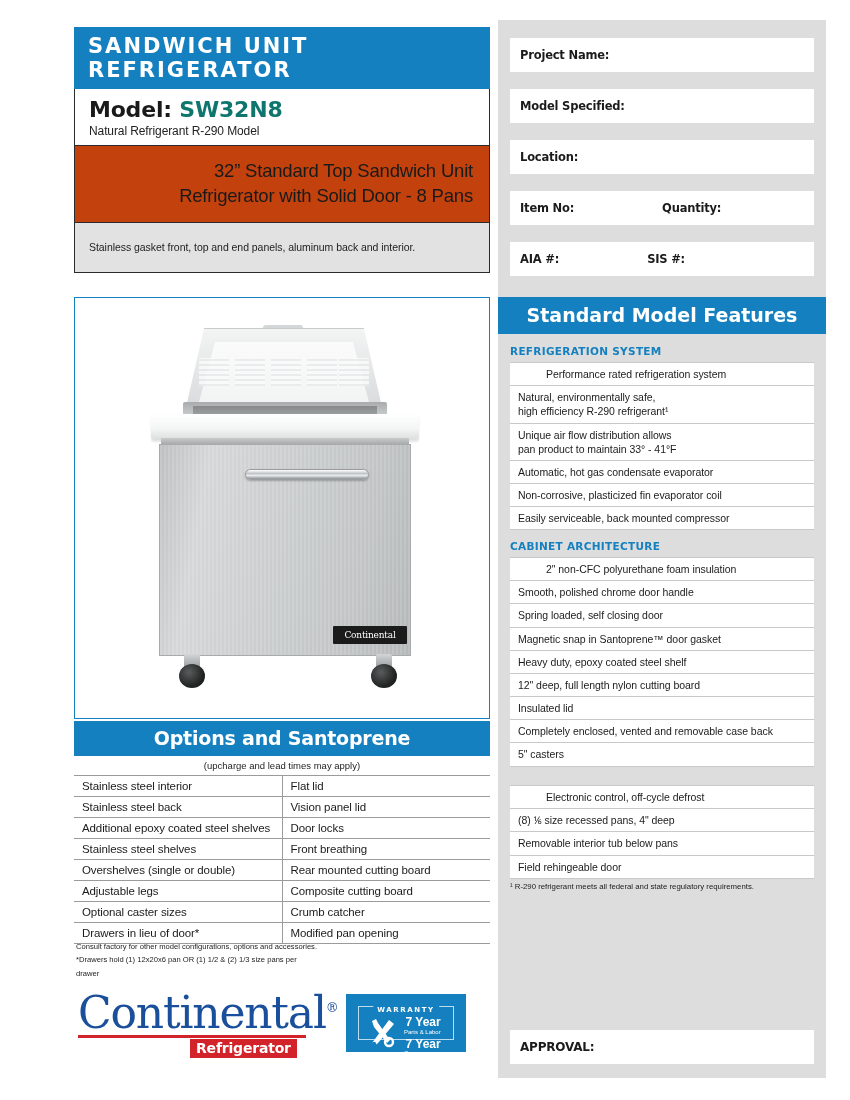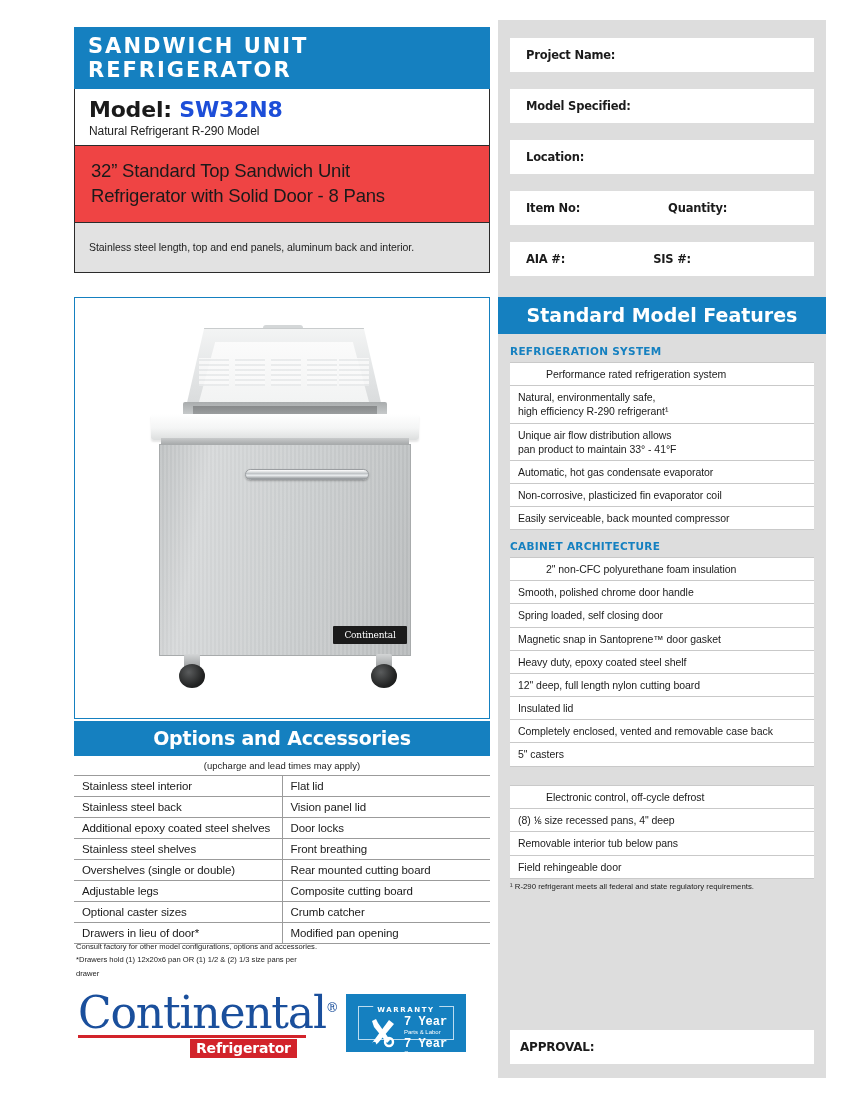--- a/index.html
+++ b/index.html
@@ -19,26 +19,27 @@
     font-size: 21px; font-weight: bold; letter-spacing: 2.0px;
     padding: 7px 0 7px 14px; line-height: 1.15;
     font-family: "DejaVu Sans", sans-serif;
   }
   .model-box {
     border: 1px solid #2b2b2b; border-top: none;
     padding: 9px 0 7px 14px; background: #fff;
   }
   .model-line { font-size: 22px; font-weight: bold; color: #1a1a1a; line-height: 1.1;
     font-family: "DejaVu Sans", sans-serif; letter-spacing: -0.2px;}
-  .model-line .mnum { color: #1d4ed8; }
+  .model-line .mnum { color: #0f766e; }
   .model-sub { font-size: 12px; color: #222; margin-top: 2px; letter-spacing: -0.1px; }
 
   .desc-box {
-    border: 1px solid #2b2b2b; border-top: none; background: #ef4444;
+    border: 1px solid #2b2b2b; border-top: none; background: #c2410c;
     padding: 13px 16px 14px 16px;
+    text-align: right;
   }
   .desc-line { font-size: 18.5px; color: #1a1a1a; line-height: 1.32; letter-spacing: -0.2px; }
   .gray-note {
     border: 1px solid #2b2b2b; border-top: none;
     background: #e2e2e2; padding: 18px 14px 19px 14px;
   }
   .gray-note p { font-size: 10.5px; color: #1d1d1d; letter-spacing: -0.05px; }
 
   
   .product-panel {
@@ -170,31 +171,31 @@
   }
   .warranty-inner { border: 1px solid #bcdcf0; width: 100%; height: 100%; position: relative; }
   .warr-title {
     position: absolute; top: -1px; left: 50%; transform: translateX(-50%);
     background: #1580c0; color: #fff; font-size: 7px; font-weight: bold;
     letter-spacing: 1.6px; padding: 0 4px; font-family: "DejaVu Sans", sans-serif;
   }
   .warr-body { position: absolute; left: 6px; top: 9px; right: 4px; display: flex; gap: 5px; }
   .warr-text { color: #fff; }
   .warr-text .yr { font-size: 12px; font-weight: bold; line-height: 1.05;
-    font-family: Liberation Mono, monospace; }
+    font-family: Liberation Sans, sans-serif; text-align: right; }
   .warr-text .lbl { font-size: 6px; line-height: 1.2; margin-bottom: 2px; display: block; }
 
   
   .right-panel {
     position: absolute; left: 498px; top: 20px; width: 328px; height: 1058px;
     background: #dddddd;
   }
   .field-row {
     position: absolute; left: 510px; width: 304px; height: 34px; background: #fff;
-    display: flex; align-items: center; padding-left: 16px;
+    display: flex; align-items: center; padding-left: 10px;
   }
   .field-row .flabel {
     font-size: 11.5px; font-weight: bold; color: #1b1b1b;
     font-family: "DejaVu Sans", sans-serif; letter-spacing: -0.2px;
   }
   .field-row .flabel2 { margin-left: 88px; }
 
   .feat-bar {
     position: absolute; left: 498px; top: 297px; width: 328px;
     background: #1580c0; color: #fff; text-align: center;
@@ -299,21 +300,21 @@
       <div class="model-line"><span>Model: </span><span class="mnum">SW32N8</span></div>
       <div class="model-sub">Natural Refrigerant R-290 Model</div>
     </div>
 
     <div class="desc-box">
       <div class="desc-line">32” Standard Top Sandwich Unit</div>
       <div class="desc-line">Refrigerator with Solid Door - 8 Pans</div>
     </div>
 
     <div class="gray-note">
-      <p>Stainless steel length, top and end panels, aluminum back and interior.</p>
+      <p>Stainless gasket front, top and end panels, aluminum back and interior.</p>
     </div>
   </div>
 
   <div class="product-panel">
     <div class="prod-stage">
       <div class="lid-knob"></div>
       <div class="lid-outer"></div>
       <div class="lid-inner"></div>
       <div class="lid-hatch">
         <i style="left:0px;"></i>
@@ -335,21 +336,21 @@
         <div class="fork"></div>
         <div class="wheel"></div>
       </div>
       <div class="caster right">
         <div class="fork"></div>
         <div class="wheel"></div>
       </div>
     </div>
   </div>
 
-  <div class="opt-bar">Options and Accessories</div>
+  <div class="opt-bar">Options and Santoprene</div>
   <div class="opt-note">(upcharge and lead times may apply)</div>
 
   <table class="opt-table">
     <tbody>
         <tr>
       <td class="c1">Stainless steel interior</td>
       <td>Flat lid</td>
     </tr>
     <tr>
       <td class="c1">Stainless steel back</td>

